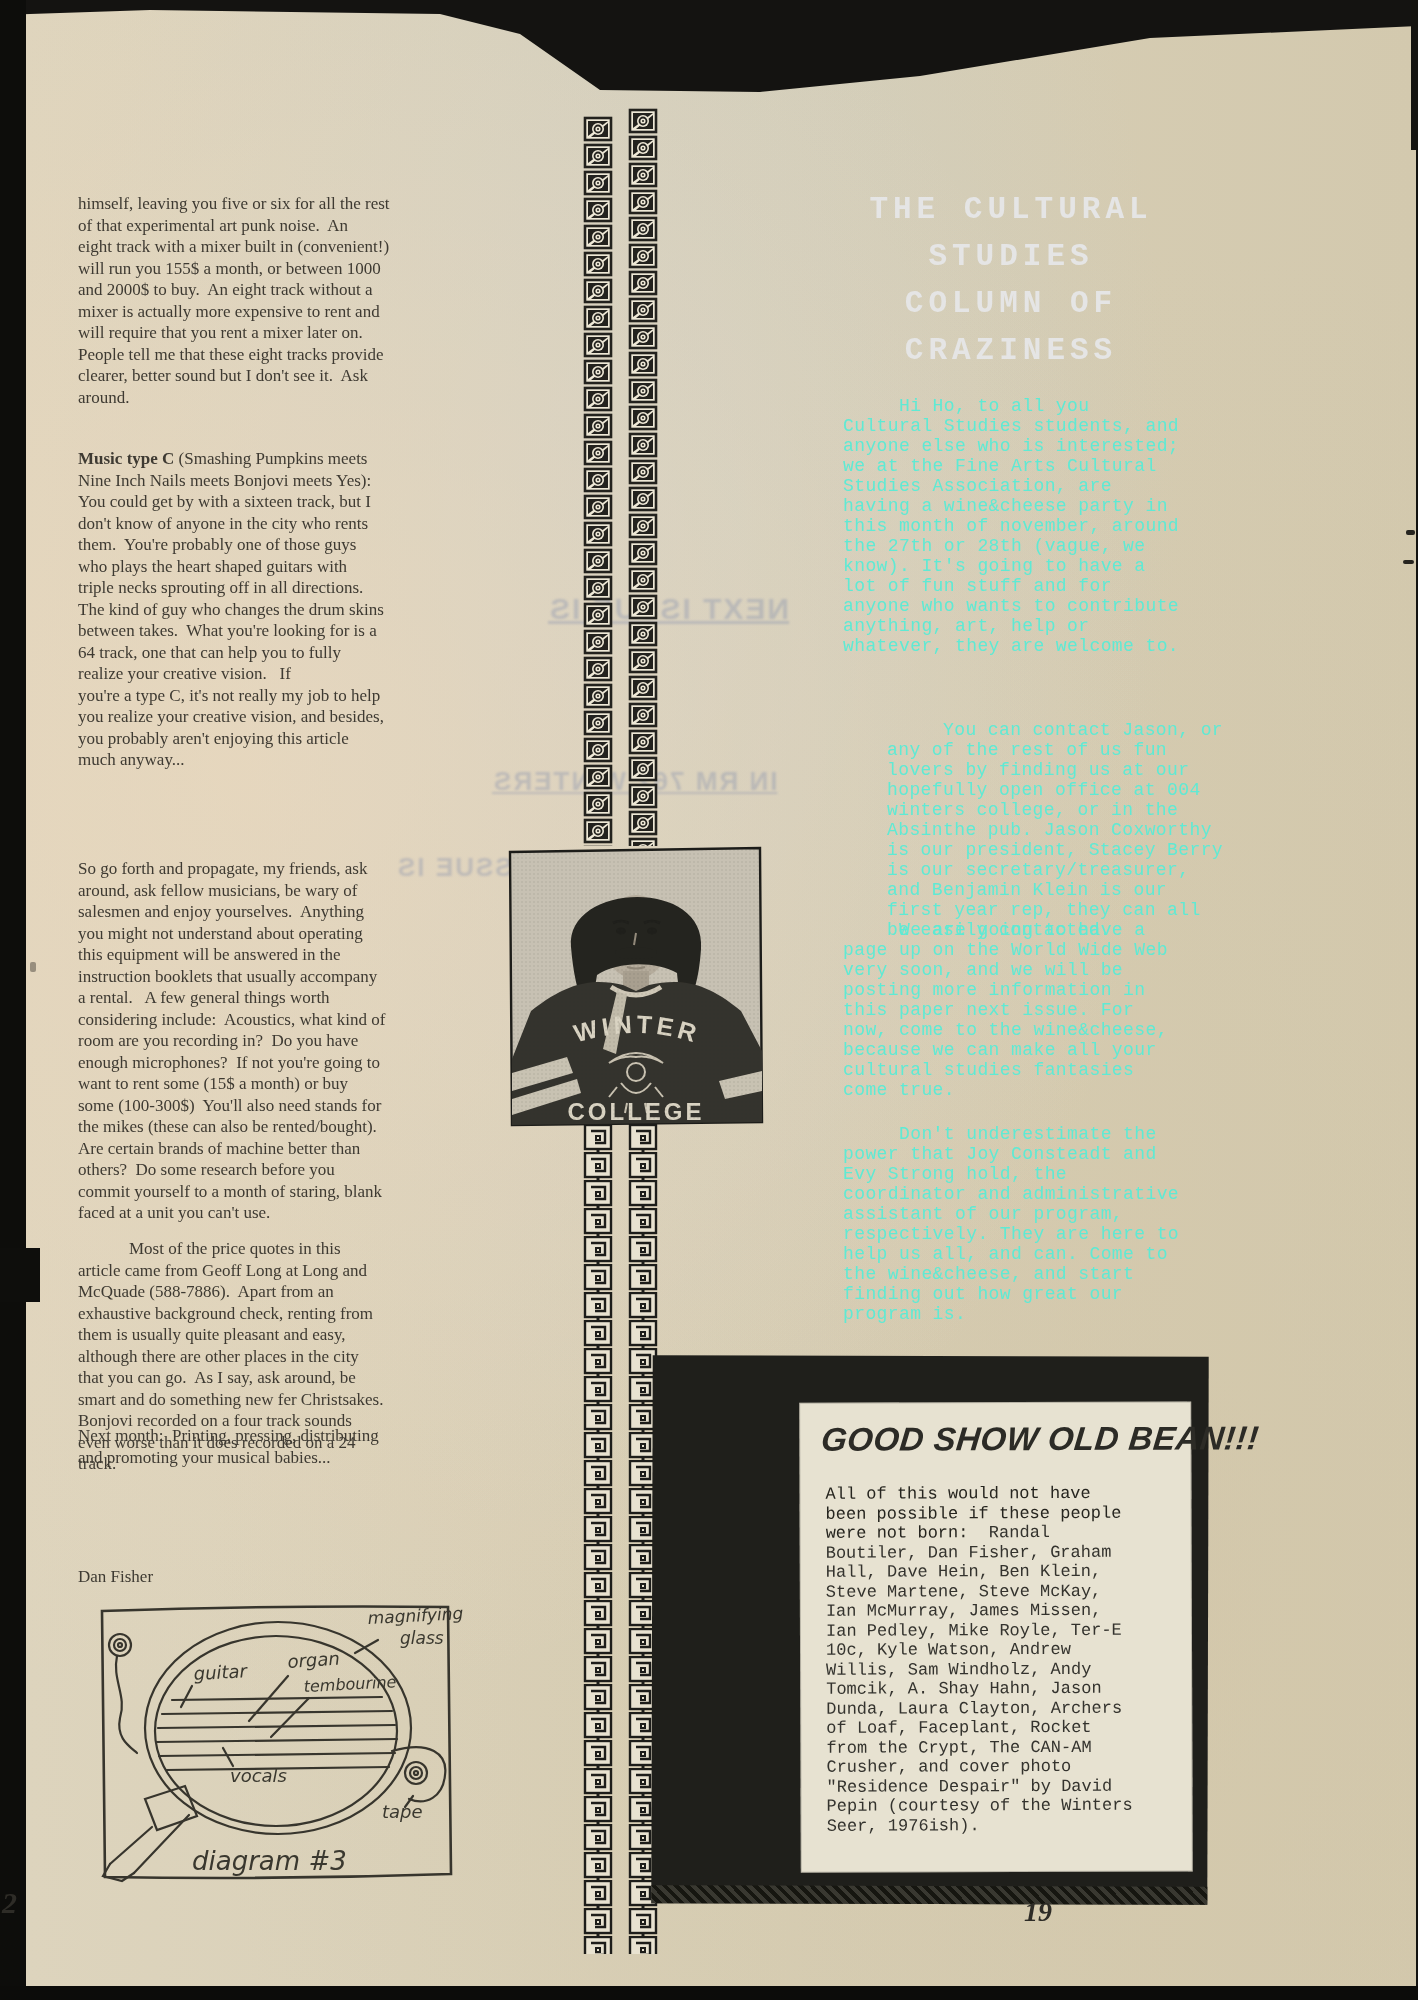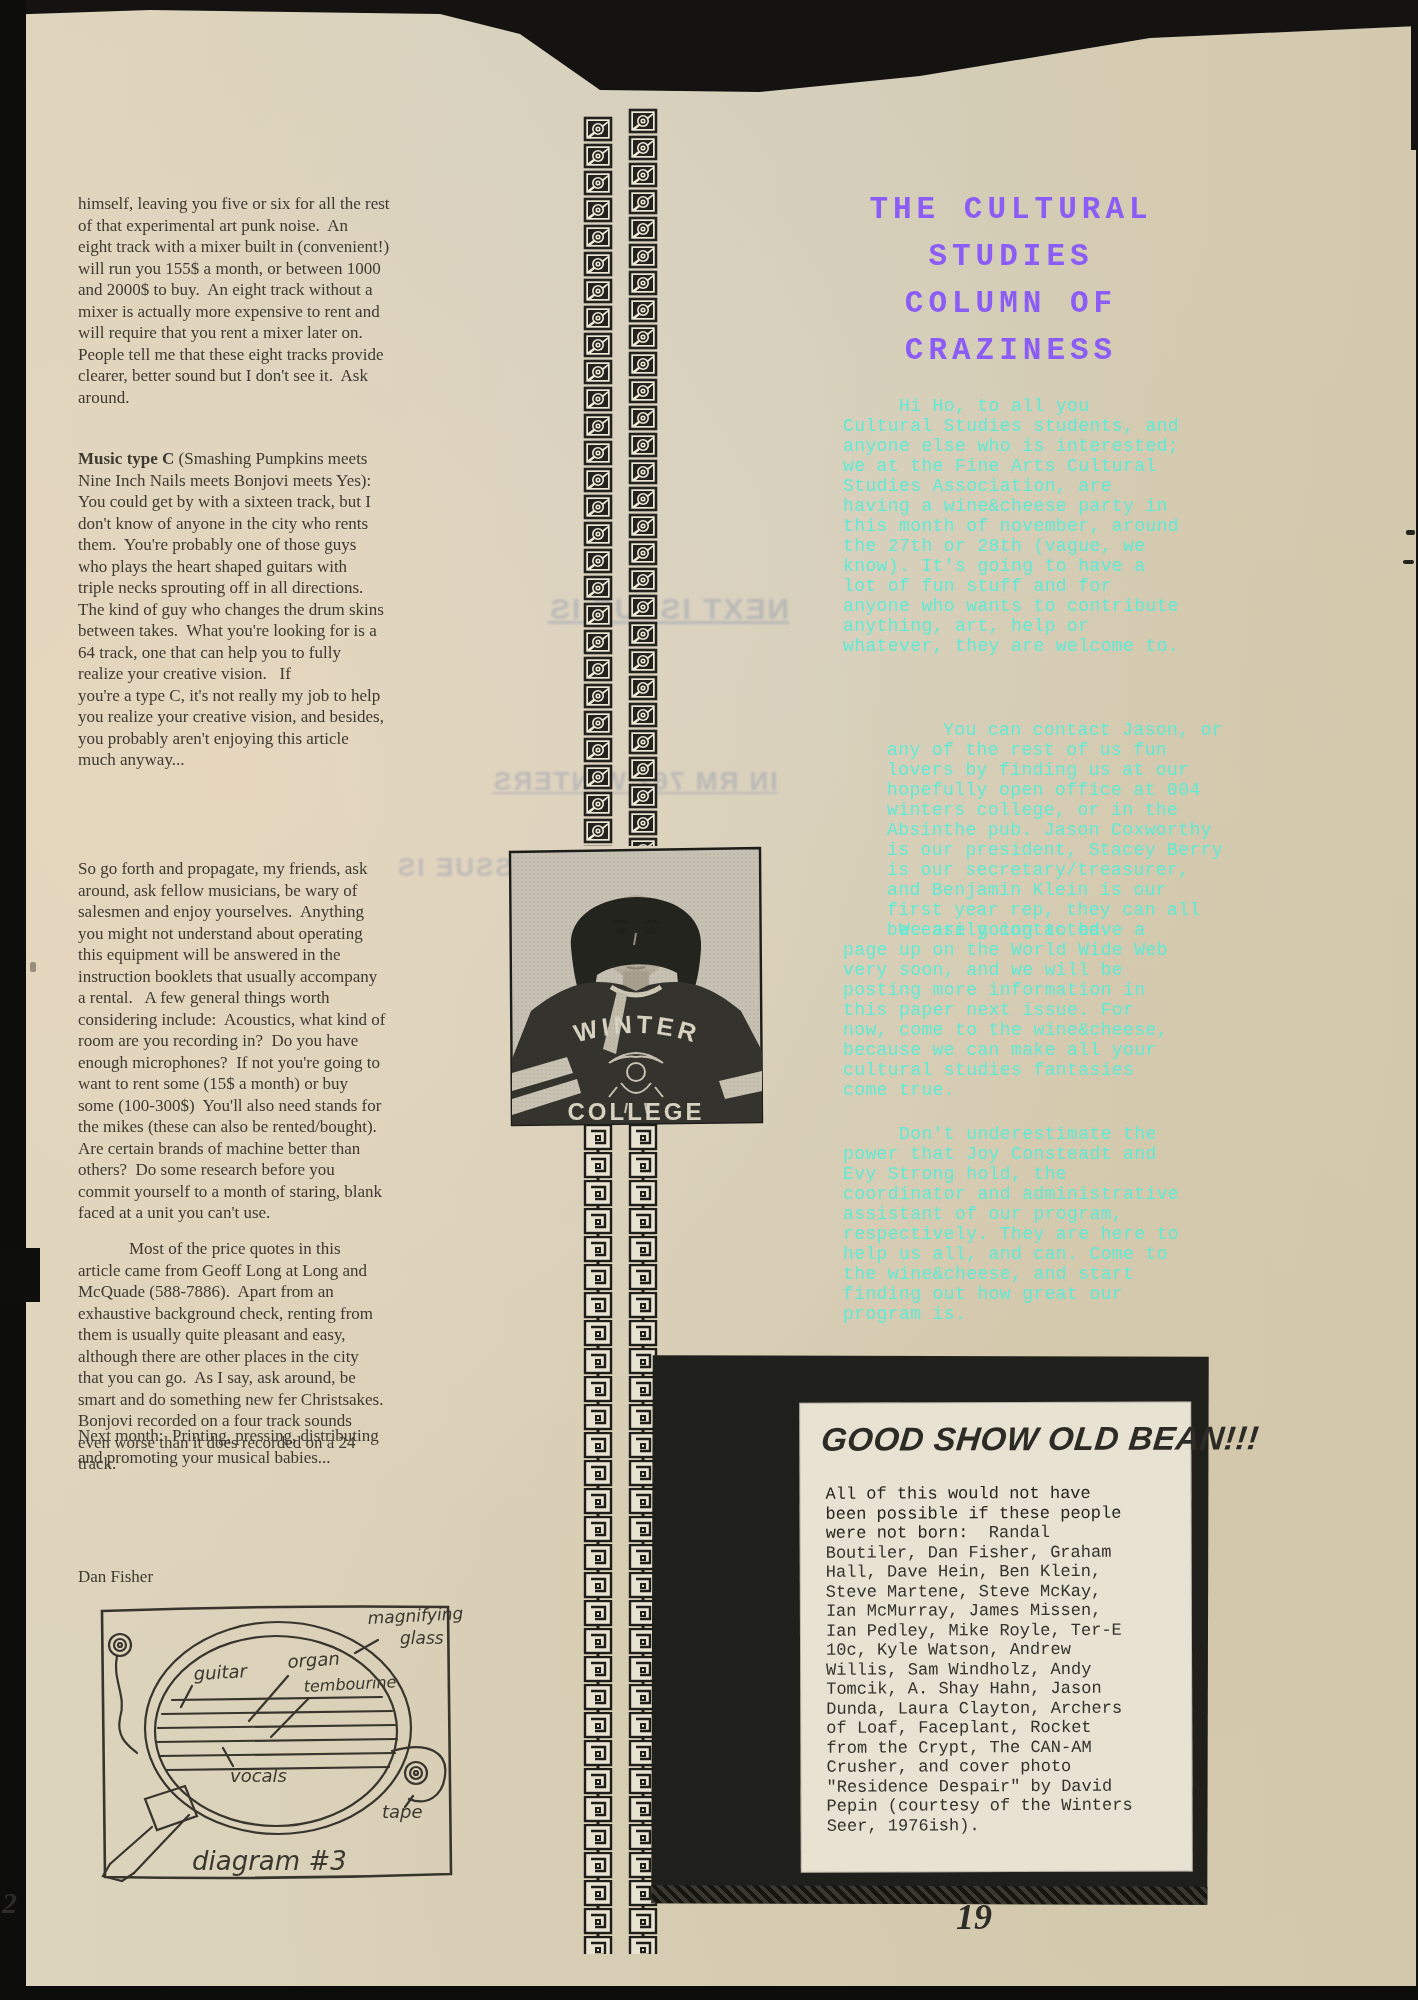--- a/index.html
+++ b/index.html
@@ -31,21 +31,21 @@
   .serif-par b{font-weight:bold;}
 
   .mono-par{
     position:absolute;left:843px;width:380px;
     font-family:"Liberation Mono",monospace;font-size:18px;line-height:20px;
     letter-spacing:.4px;color:#5eead4;white-space:pre;z-index:3;
   }
   .col-title{
     position:absolute;left:838px;top:186px;width:346px;text-align:center;
     font-family:"Liberation Mono",monospace;font-weight:bold;
-    font-size:31px;line-height:47px;letter-spacing:5px;color:#8b5cf6;
+    font-size:31px;line-height:47px;letter-spacing:5px;color:#e5e5e5;
     white-space:pre;z-index:3;
   }
 
   .strip{position:absolute;z-index:2;}
 
   .photo-wrap{position:absolute;left:505px;top:845px;z-index:4;}
 
   .diagram-wrap{position:absolute;left:92px;top:1600px;z-index:3;}
   .diagram-wrap text{
     font-family:"DejaVu Sans",sans-serif;font-style:italic;fill:#3a382f;
@@ -76,21 +76,21 @@
     font-family:"Liberation Mono",monospace;font-size:17px;line-height:19.5px;
     color:#34332e;white-space:pre;
   }
   .credits-body .b{font-weight:normal;color:#26251f;}
 
   .pagenum{
     position:absolute;font-family:"Liberation Serif",serif;font-style:italic;
     font-weight:bold;color:#2e2c27;z-index:7;
   }
   .pagenum-left{left:2px;top:1886px;font-size:30px;}
-  .pagenum-right{left:956px;top:1896px;font-size:36px;z-index:8;font-style:italic;}
+  .pagenum-right{left:1024px;top:1896px;font-size:28px;z-index:8;font-style:italic;}
 
   .ghost{
     position:absolute;transform:scaleX(-1);filter:blur(1px);
     font-family:"Liberation Sans",sans-serif;font-weight:bold;
     color:rgba(96,116,168,.26);white-space:pre;z-index:1;
   }
 </style>
 </head>
 <body>
 

